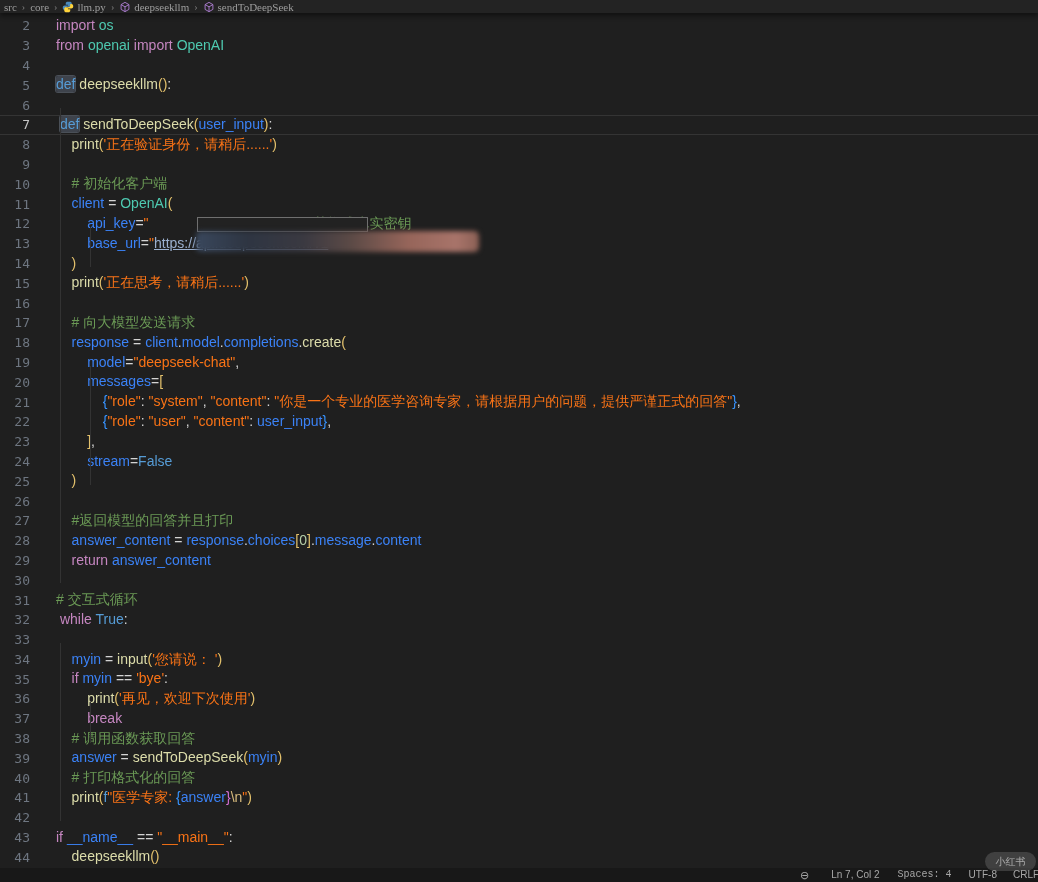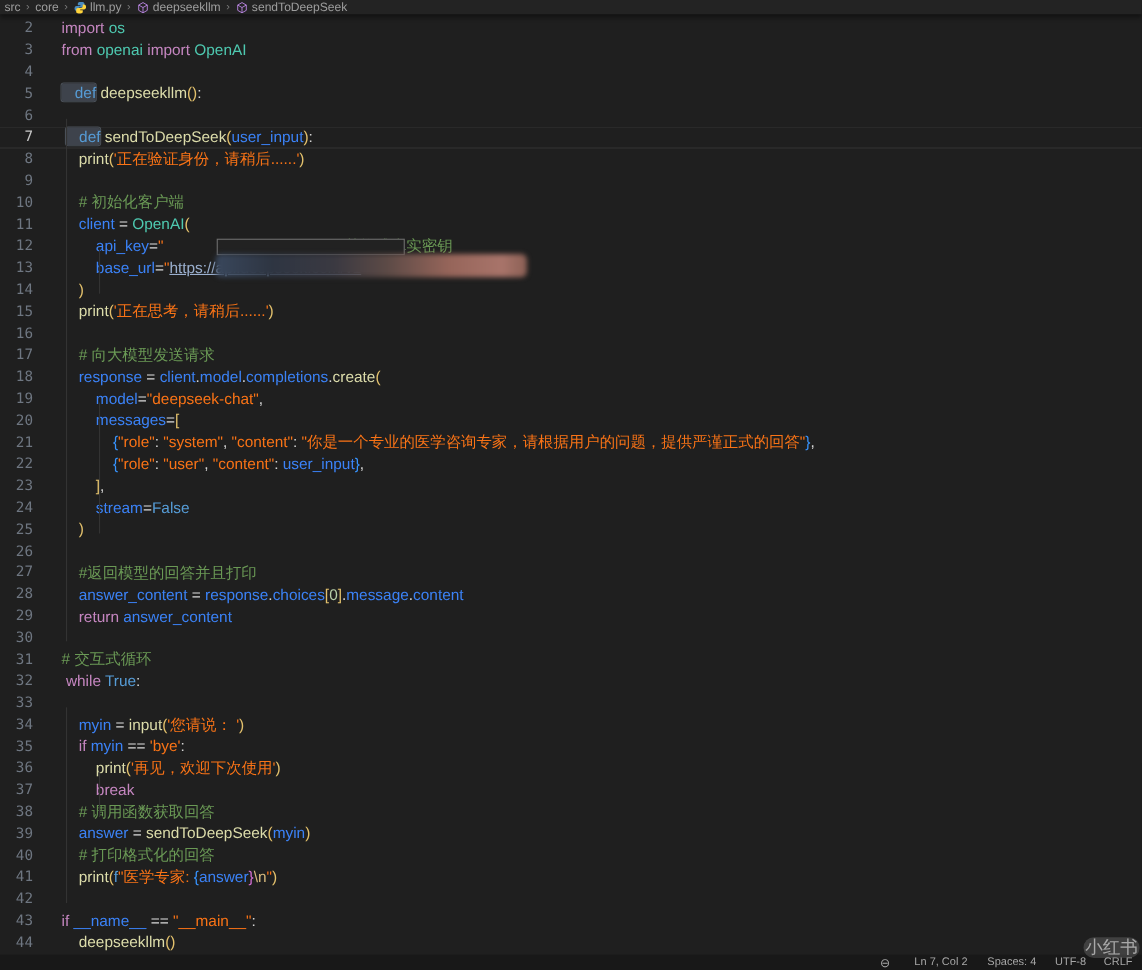--- a/index.html
+++ b/index.html
@@ -23,21 +23,21 @@
   .row{display:flex;height:19.8px;align-items:center;position:relative;}
   .row.current{box-shadow:inset 0 1px 0 #343434, inset 0 -1px 0 #343434;}
   .ln{flex:none;width:30px;text-align:right;margin-right:26px;
       font-family:"DejaVu Sans Mono", monospace;font-size:13px;color:#6e7681;cursor:pointer;}
   .row.current .ln{color:#c6c6c6;}
   .code{flex:none;white-space:pre;font-family:Liberation Sans, sans-serif;font-size:14px;line-height:19.8px;cursor:text;}
 
   
   .tk-kw{color:#C586C0;}
   .tk-def{color:#569CD6;}
-  .tk-defhl{color:#569CD6;background:#3e434c;border-radius:2px;box-shadow:0 0 0 1px #4a5058;padding-left:12px;}
+  .tk-defhl{color:#569CD6;background:#3e434c;border-radius:2px;box-shadow:0 0 0 1px #4a5058;}
   .tk-cls{color:#4EC9B0;}
   .tk-fn{color:#DCDCAA;}
   .tk-var{color:#3b82f6;}
   .tk-str{color:#f97316;}
   .tk-com{color:#6A9955;}
   .tk-num{color:#B5CEA8;}
   .tk-b1{color:#e2c06c;}
   .tk-b2{color:#3794ff;}
   .tk-b3{color:#d670d6;}
   .tk-esc{color:#d7ba7d;}
@@ -59,34 +59,34 @@
   }
 
   
   .status-bar{
     position:absolute;left:0;bottom:0;width:1038px;height:14px;background:#181818;
     z-index:6;overflow:hidden;
   }
   .status-group{position:absolute;left:800px;top:0;height:14px;display:flex;align-items:center;gap:0;}
   .status-item{color:#a7a7a7;font-size:10px;line-height:14px;white-space:nowrap;cursor:pointer;}
   .status-icon{color:#a7a7a7;font-size:11px;margin-right:22px;cursor:pointer;}
-  .gap-a{margin-right:18px;} .gap-b{margin-right:17px;} .gap-c{margin-right:16px;}
+  .gap-a{margin-right:18px;} .gap-b{margin-right:17px;font-family:Liberation Mono, monospace;} .gap-c{margin-right:16px;}
 
   
   .watermark{
     position:absolute;left:985px;top:852px;width:51px;height:19px;border-radius:10px;
     background:rgba(150,150,150,.28);color:rgba(255,255,255,.55);
-    font-size:16px;display:flex;align-items:center;justify-content:center;z-index:7;
+    font-size:10px;display:flex;align-items:center;justify-content:center;z-index:7;
   }
 </style>
 </head>
 <body>
 
 <div class="breadcrumb-bar">
-  <div id="crumbs" style="display:flex;align-items:flex-start;">
+  <div id="crumbs" style="display:flex;align-items:flex-start;font-family:Liberation Serif, serif;">
       <span class="crumb">
         <span>src</span>
       </span>
       <span class="crumb-sep">›</span>
       <span class="crumb">
         <span>core</span>
       </span>
       <span class="crumb-sep">›</span>
       <span class="crumb">
         <span class="icon">

